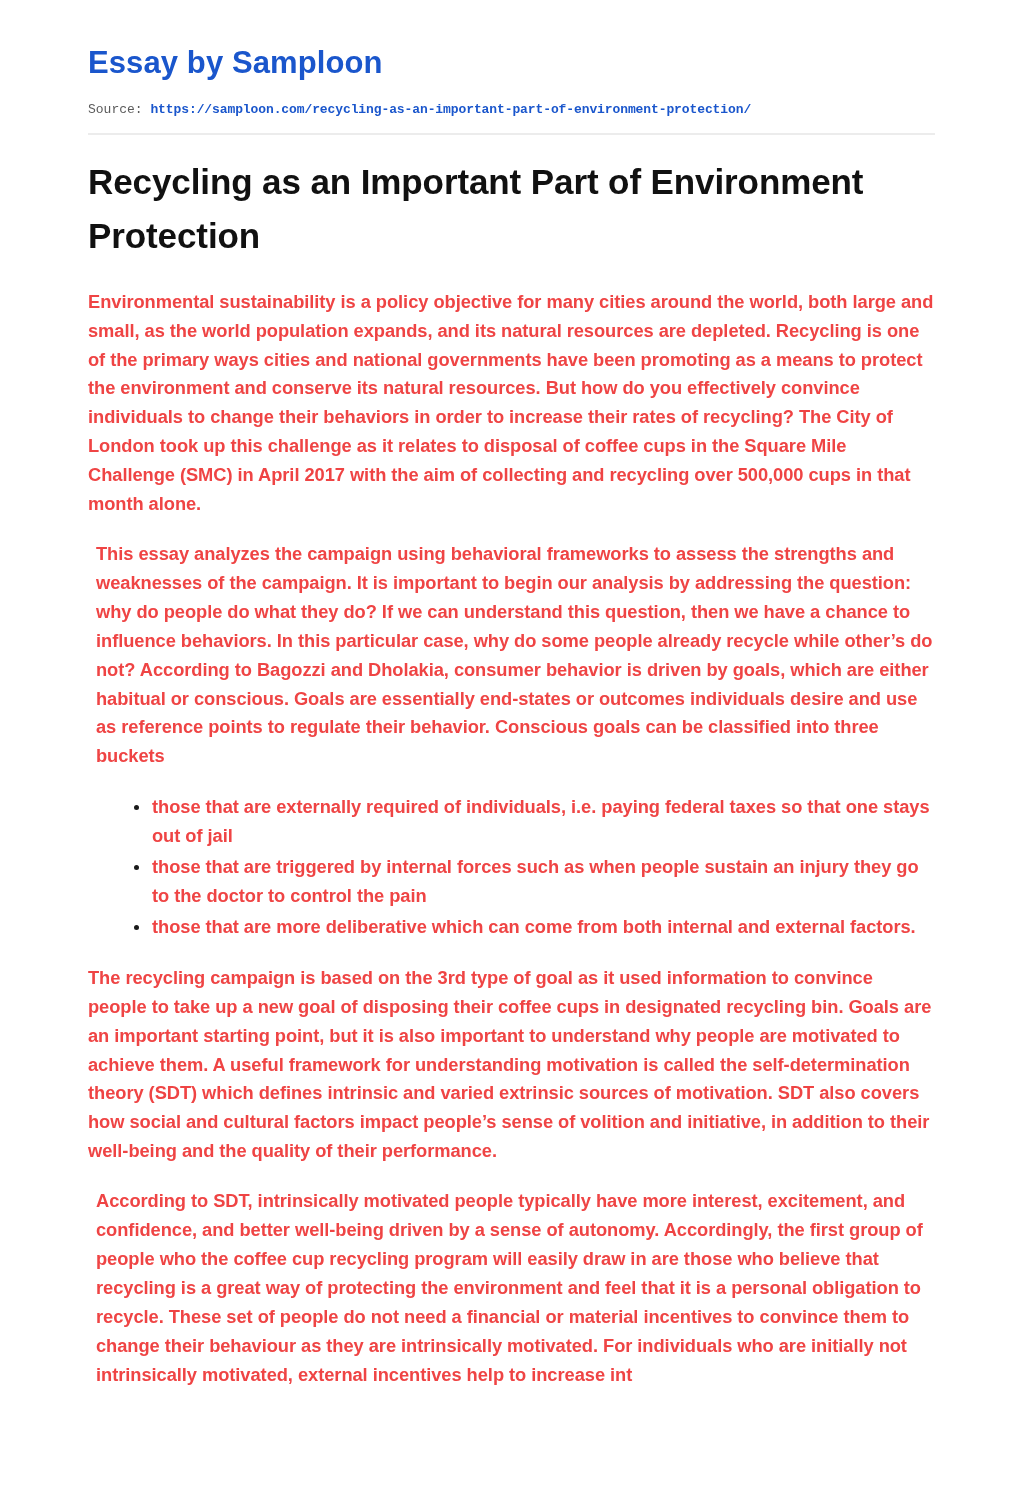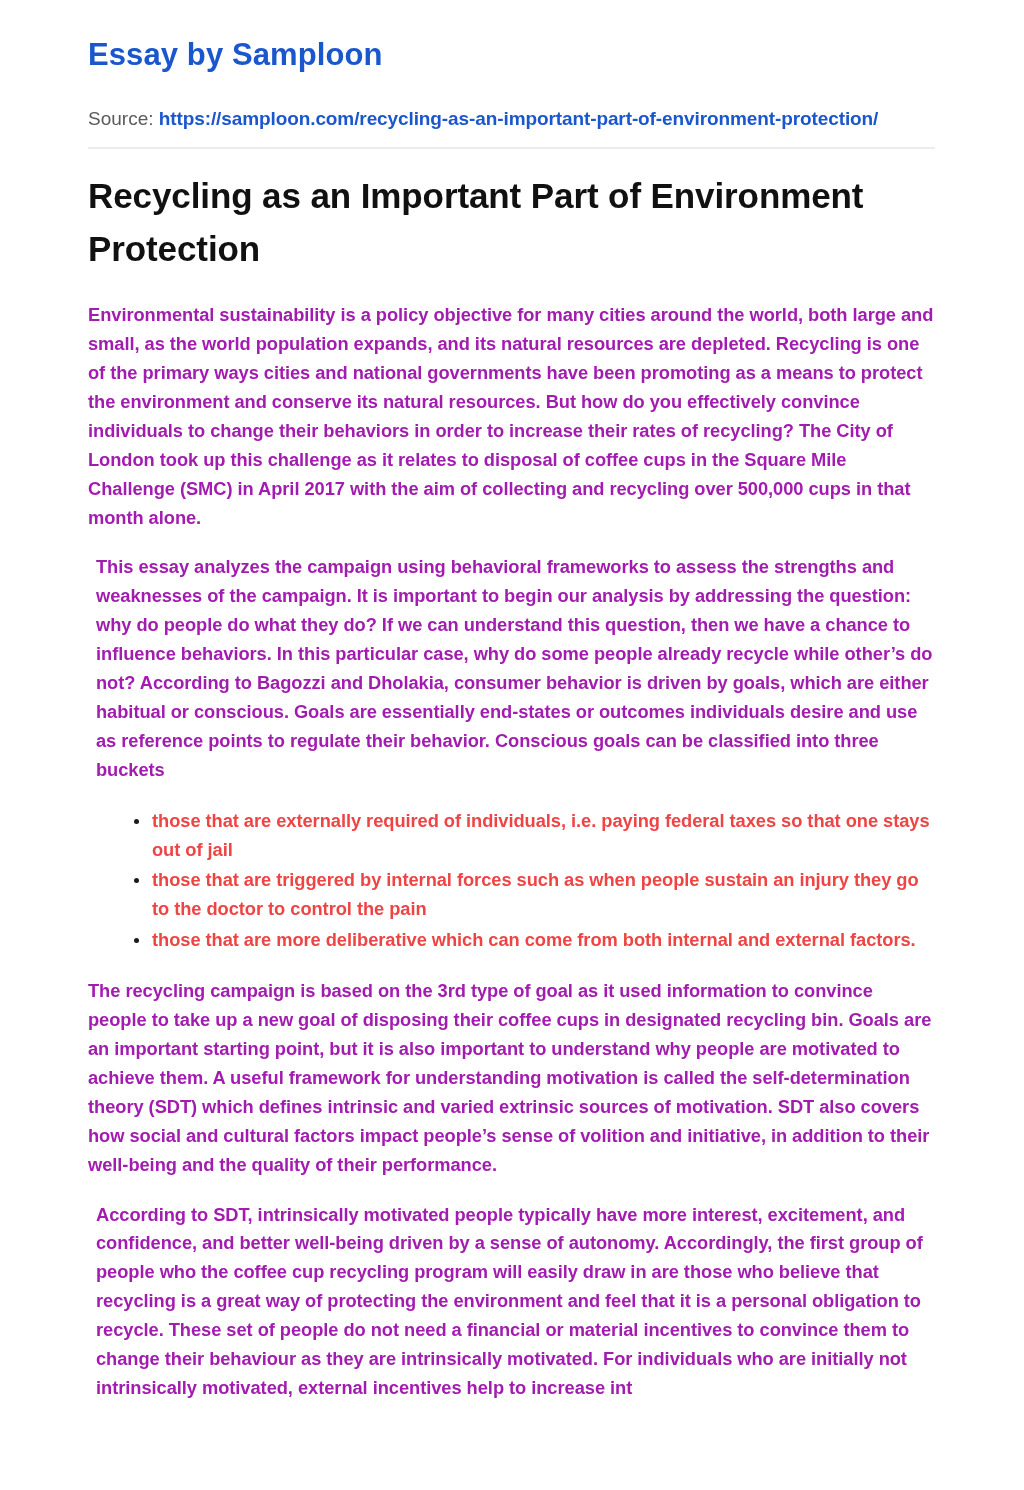--- a/index.html
+++ b/index.html
@@ -12,35 +12,36 @@
     height: 1490px;
     overflow: hidden;
     font-family: "Liberation Sans", sans-serif;
     -webkit-font-smoothing: antialiased;
   }
   .page {
     position: relative;
     width: 1024px;
     height: 1490px;
     box-sizing: border-box;
-    padding: 0 88px;
+    padding: 8px 88px;
   }
   .brand {
     padding-top: 36px;
     font-size: 31px;
     font-weight: bold;
     color: #1a56cc;
     letter-spacing: 0.1px;
     line-height: 1.2;
   }
   .source-line {
-    margin-top: 33px;
-    font-size: 19px;
+    margin-top: 20px;
+    font-size: 13px;
     line-height: 1.4;
     white-space: nowrap;
+    font-family: Liberation Mono, monospace;
   }
   .source-label {
     color: #5a5a5a;
     font-weight: normal;
   }
   .source-url {
     color: #1a56cc;
     font-weight: bold;
     text-decoration: none;
     letter-spacing: -0.1px;
@@ -57,21 +58,21 @@
     font-weight: bold;
     color: #111111;
     line-height: 1.52;
     letter-spacing: -0.1px;
     max-width: 790px;
   }
   .body-copy {
     margin-top: 26px;
     font-size: 18.3px;
     font-weight: bold;
-    color: #a21caf;
+    color: #ef4444;
     line-height: 1.58;
     letter-spacing: -0.05px;
     max-width: 850px;
   }
   .body-copy + .body-copy {
     margin-top: 21px;
     margin-left: 8px;
   }
   ul.bullets {
     margin: 22px 0 0 0;

